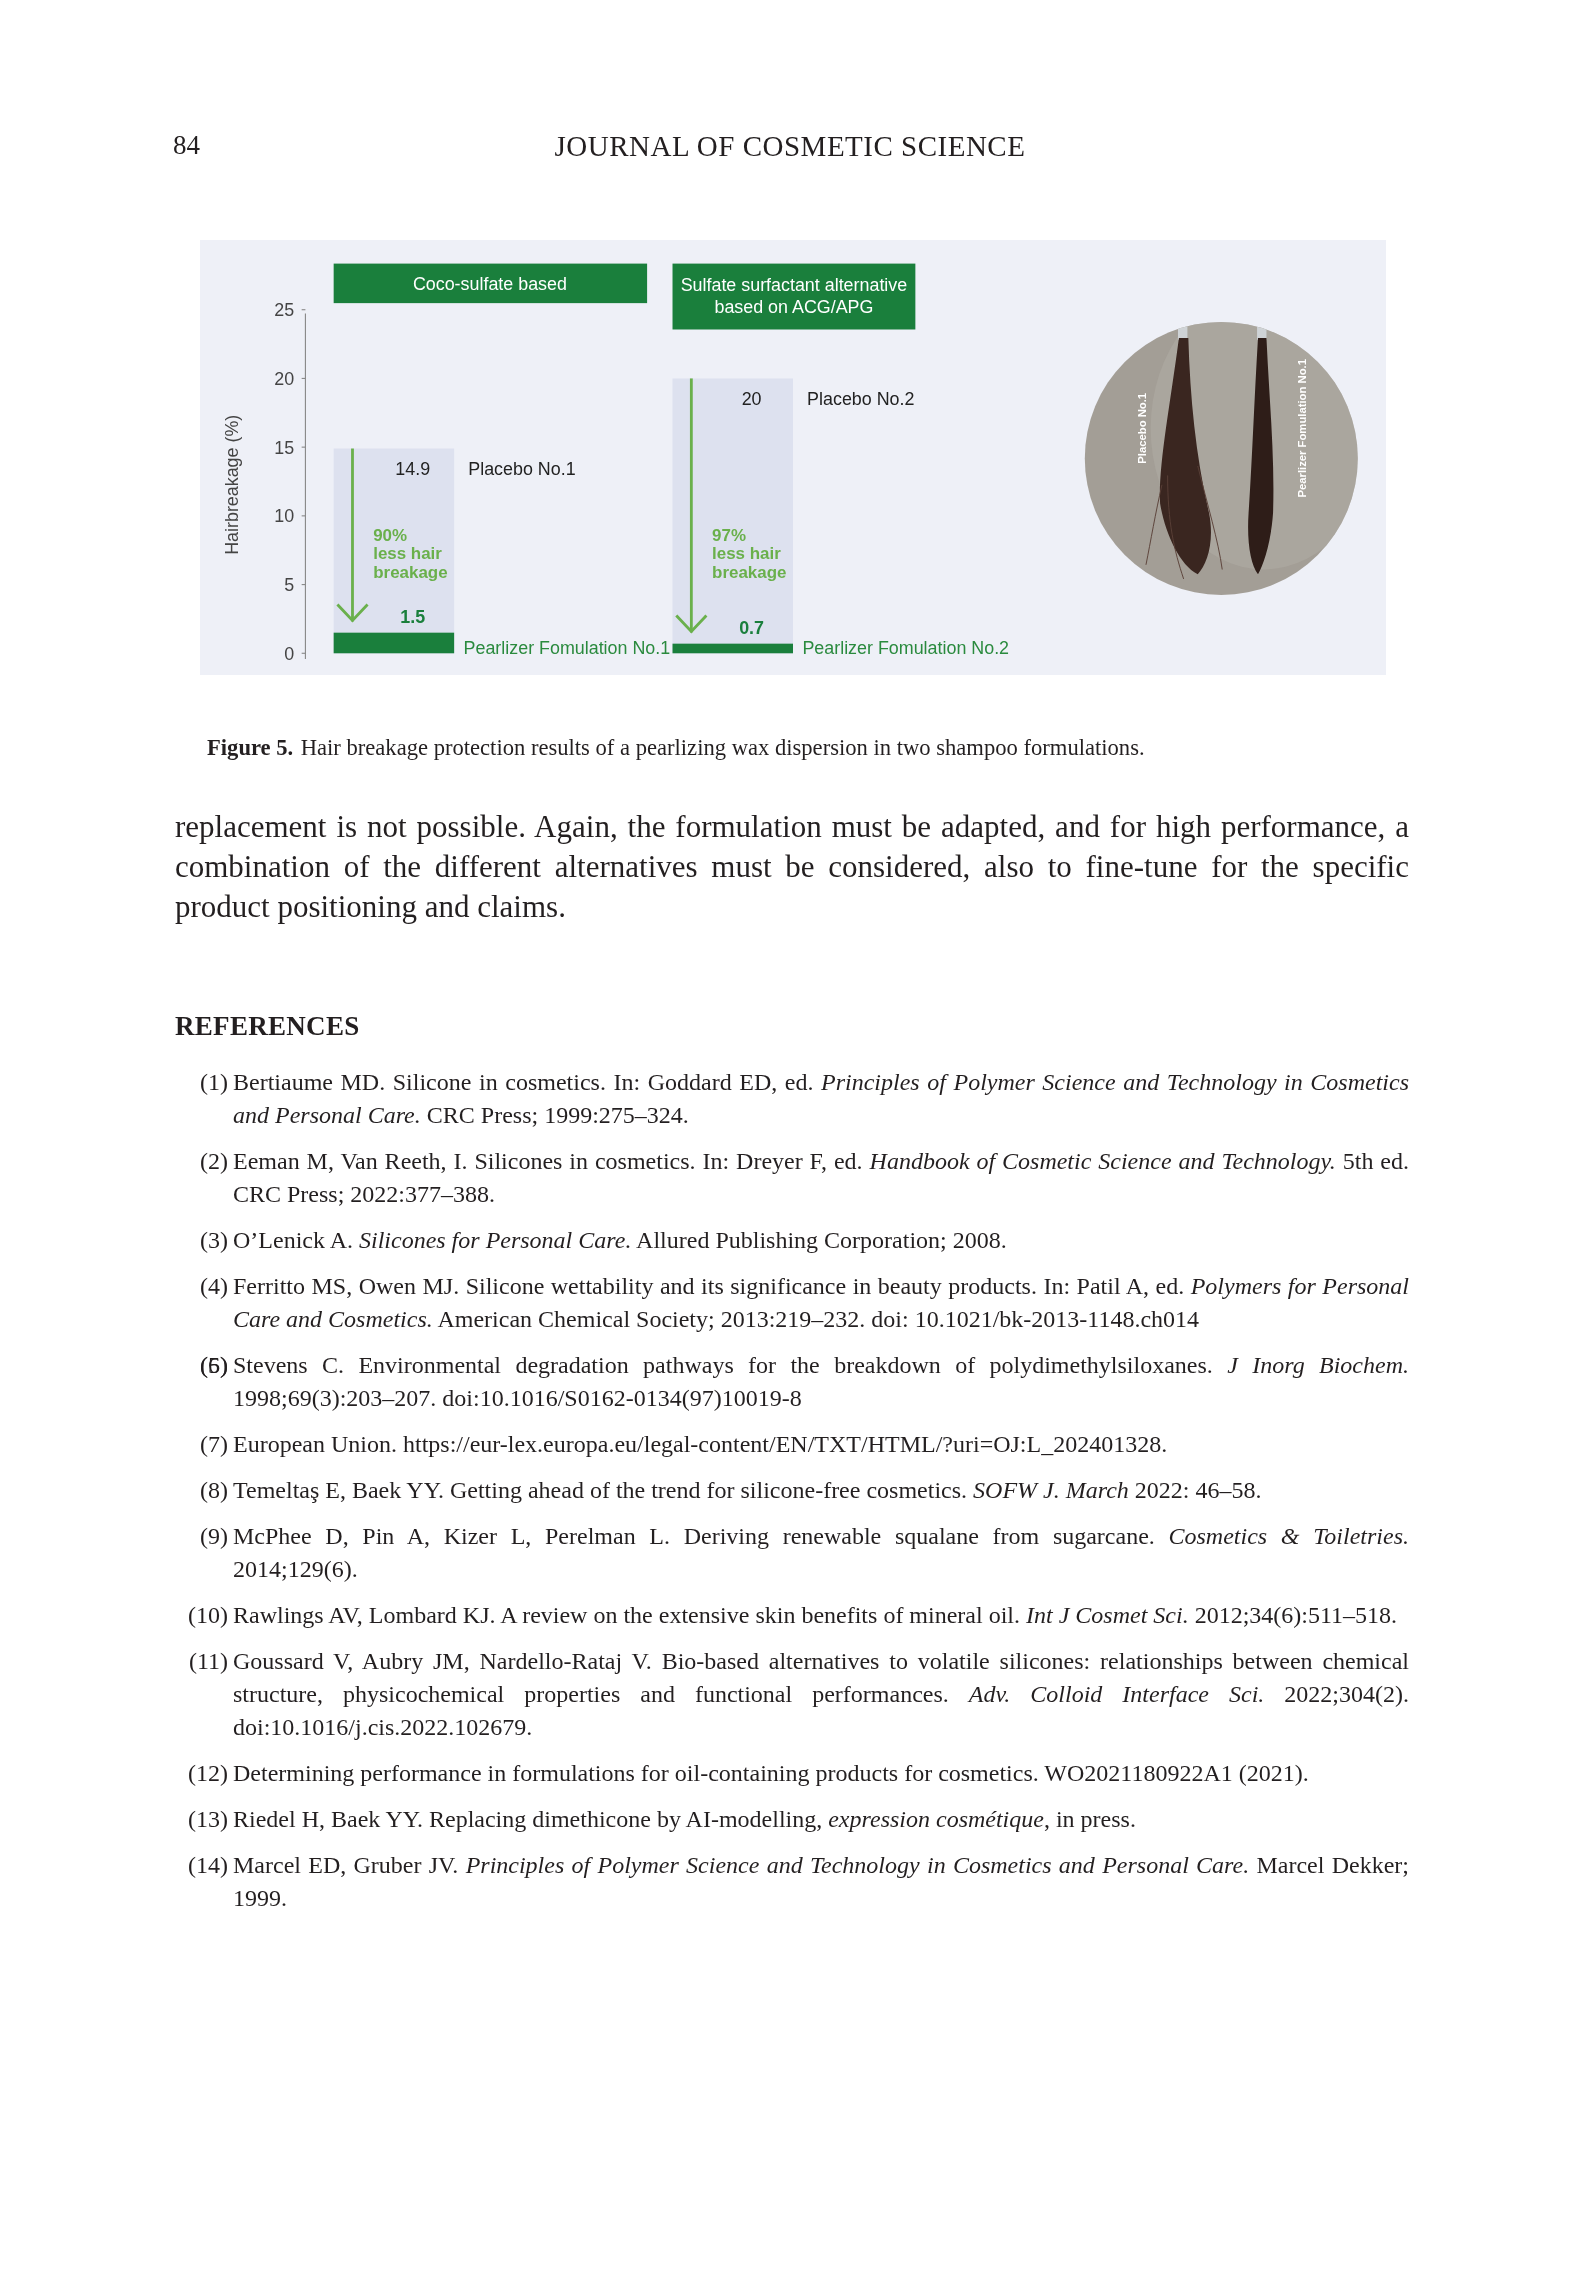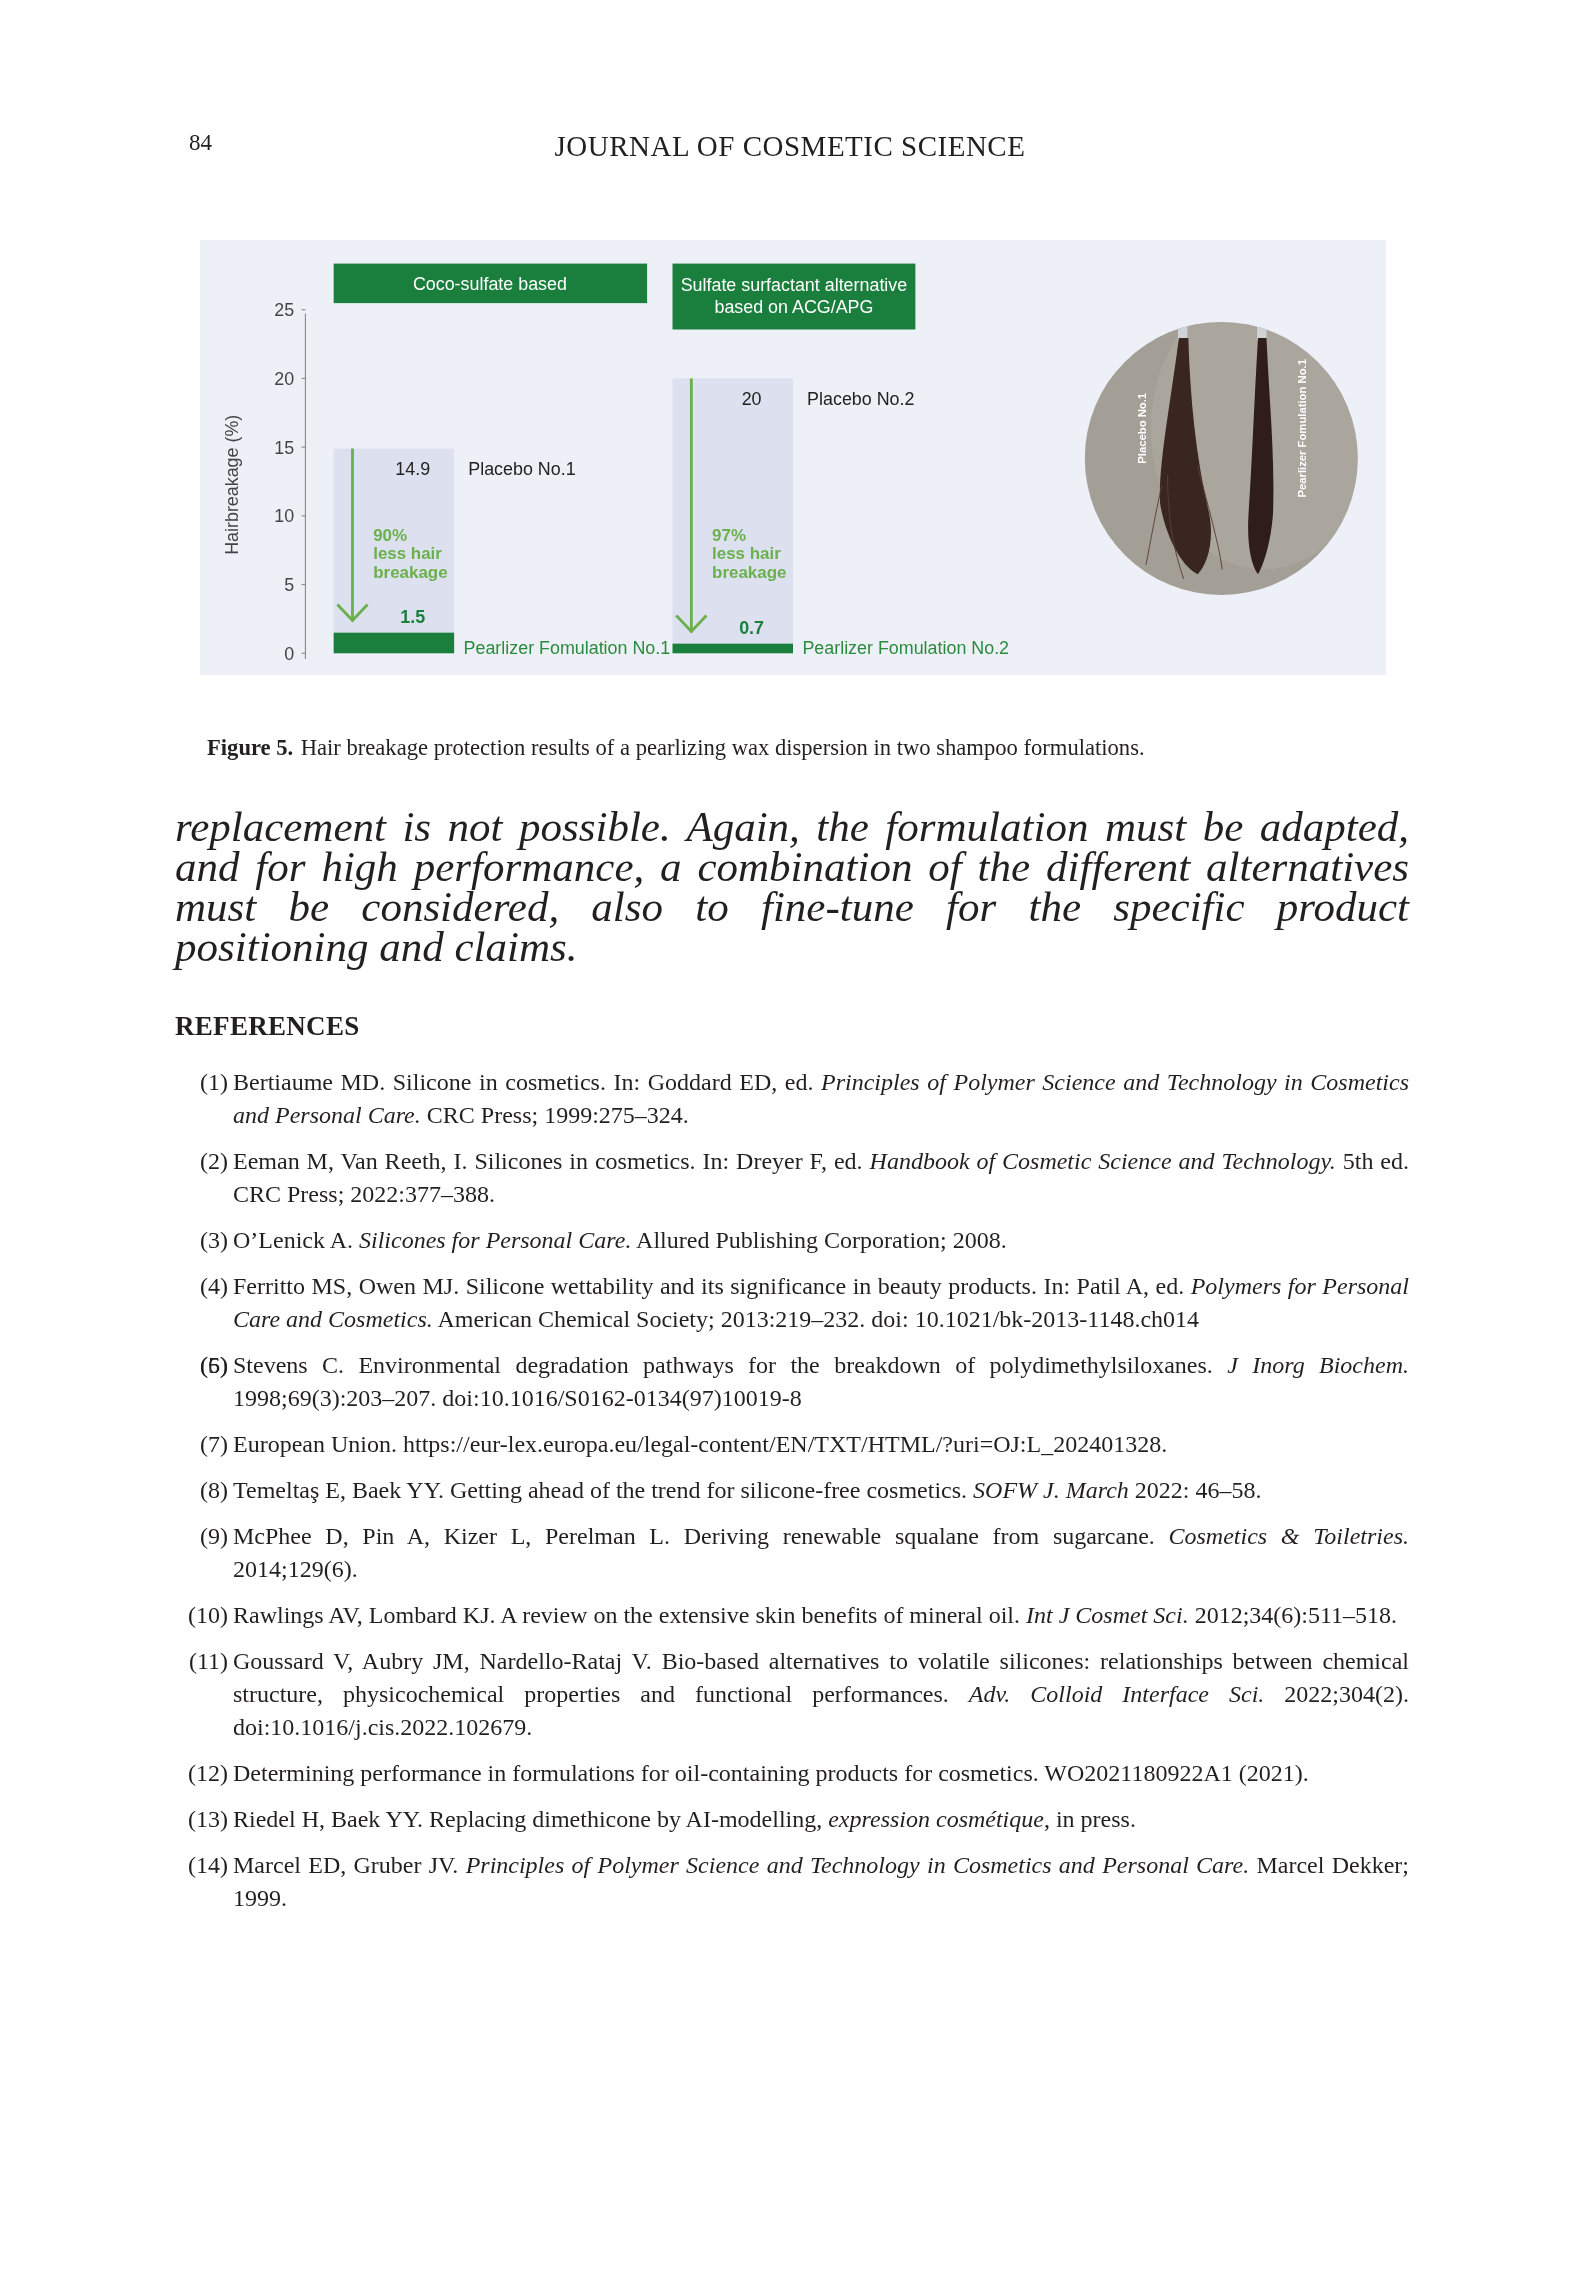--- a/index.html
+++ b/index.html
@@ -1,31 +1,31 @@
 <!DOCTYPE html>
 <html style="font-size:15px"><head>
 <meta charset="utf-8">
 <style>
   html, body { margin: 0; padding: 0; background: #ffffff; }
   body {
     width: 1589px; height: 2295px; position: relative; overflow: hidden;
     font-family: "Liberation Serif", "DejaVu Serif", serif; color: #231f20;
   }
   .header { position: absolute; top: 130px; left: 173px; width: 1234px; height: 38px; }
-  .page-num { position: absolute; left: 16px; top: 0; font-size: 23px; }
+  .page-num { position: absolute; left: 0; top: 0; font-size: 27px; }
   .journal { position: absolute; left: 0; width: 1234px; top: 0; text-align: center; font-size: 29px; letter-spacing: 0.5px; }
 
   .figure { position: absolute; left: 200px; top: 240px; width: 1186px; height: 435px; background: #eef0f7; }
   .figure svg { position: absolute; left: 0; top: 0; width: 1186px; height: 435px; }
   .fig-sans { font-family: "Liberation Sans", "DejaVu Sans", sans-serif; }
 
   .caption { position: absolute; left: 175px; top: 734px; width: 1234px; font-size: 22.6px; line-height: 28px; margin-left: 32px; }
   .caption .lbl { font-weight: bold; margin-right: 7.5px; }
 
-  .body-text { position: absolute; left: 175px; top: 807px; width: 1234px; font-size: 43px; line-height: 40px; text-align: justify; font-style: italic; }
+  .body-text { position: absolute; left: 175px; top: 807px; width: 1234px; font-size: 31px; line-height: 40px; text-align: justify; }
 
   .refs-heading { position: absolute; left: 175px; top: 1011px; font-size: 27px; font-weight: bold; letter-spacing: 0.3px; }
   .refs { position: absolute; left: 175px; top: 1066px; width: 1234px; margin: 0; padding: 0; list-style: none; }
   .ref { position: relative; padding-left: 58px; font-size: 24px; line-height: 33px; text-align: justify; margin-bottom: 13px; }
   .ref .num { position: absolute; left: 0; top: 0; width: 53px; text-align: right; }
   .ref i { font-style: italic; }
 </style>
 </head>
 <body>
 

